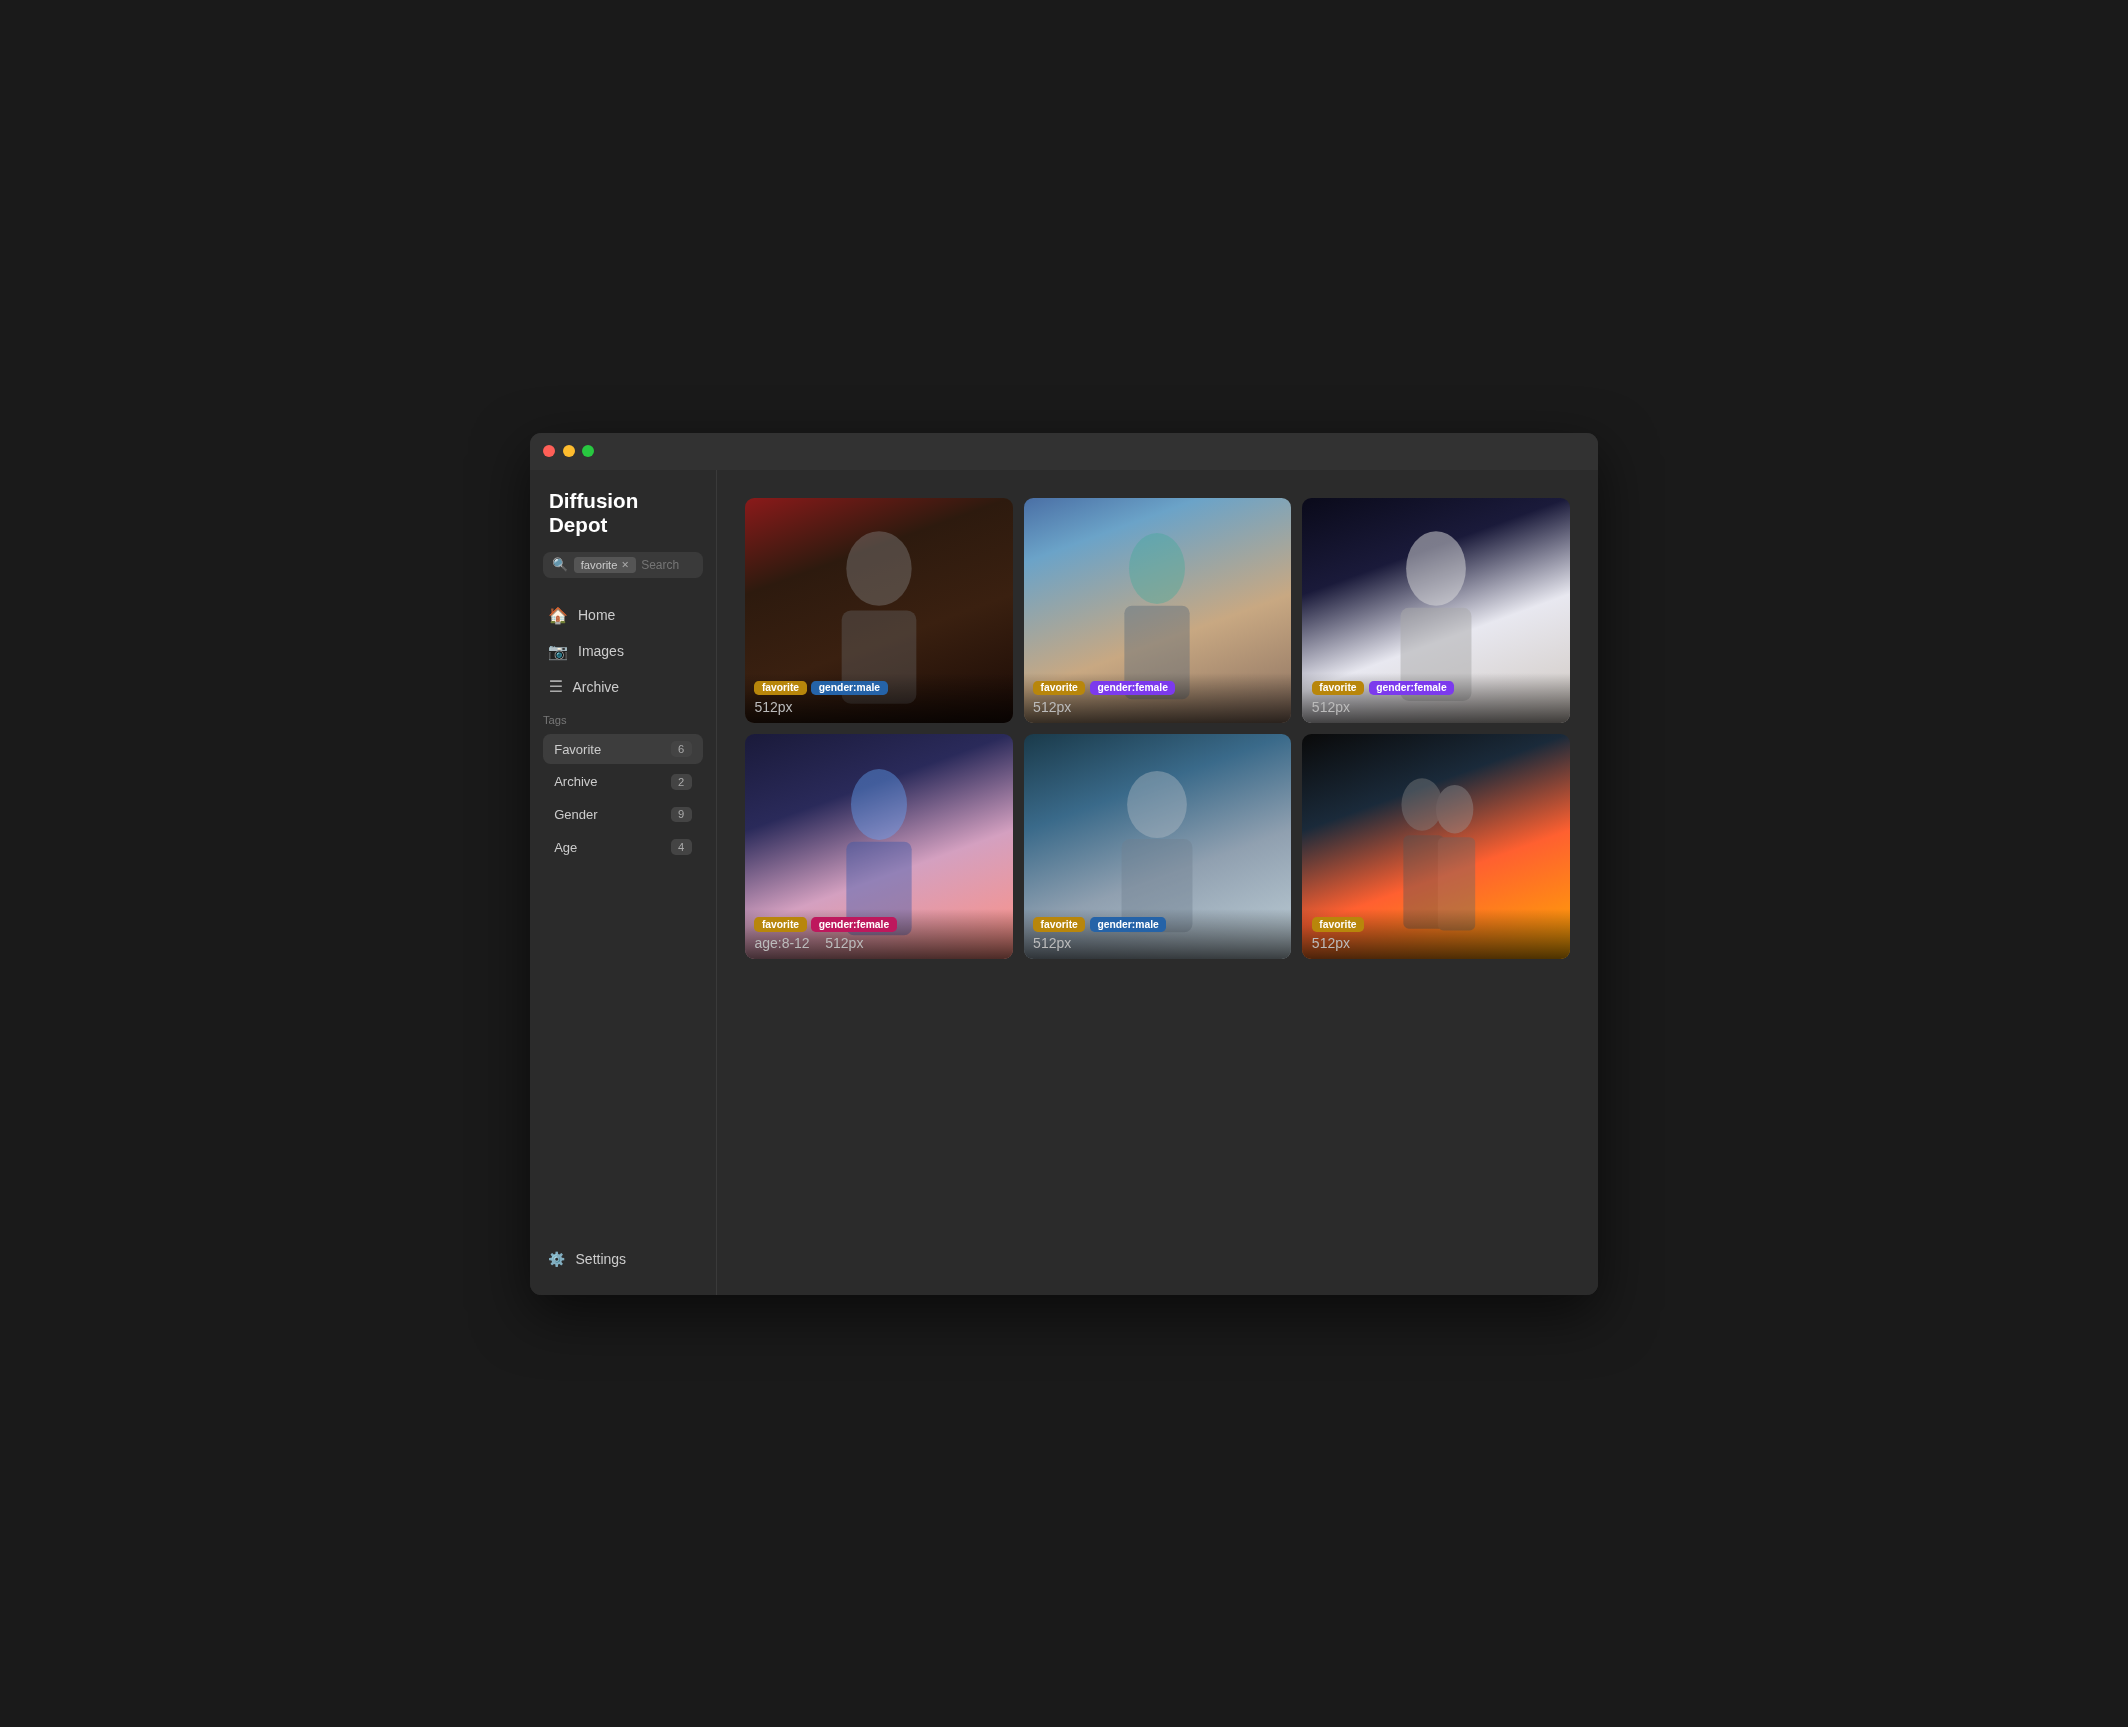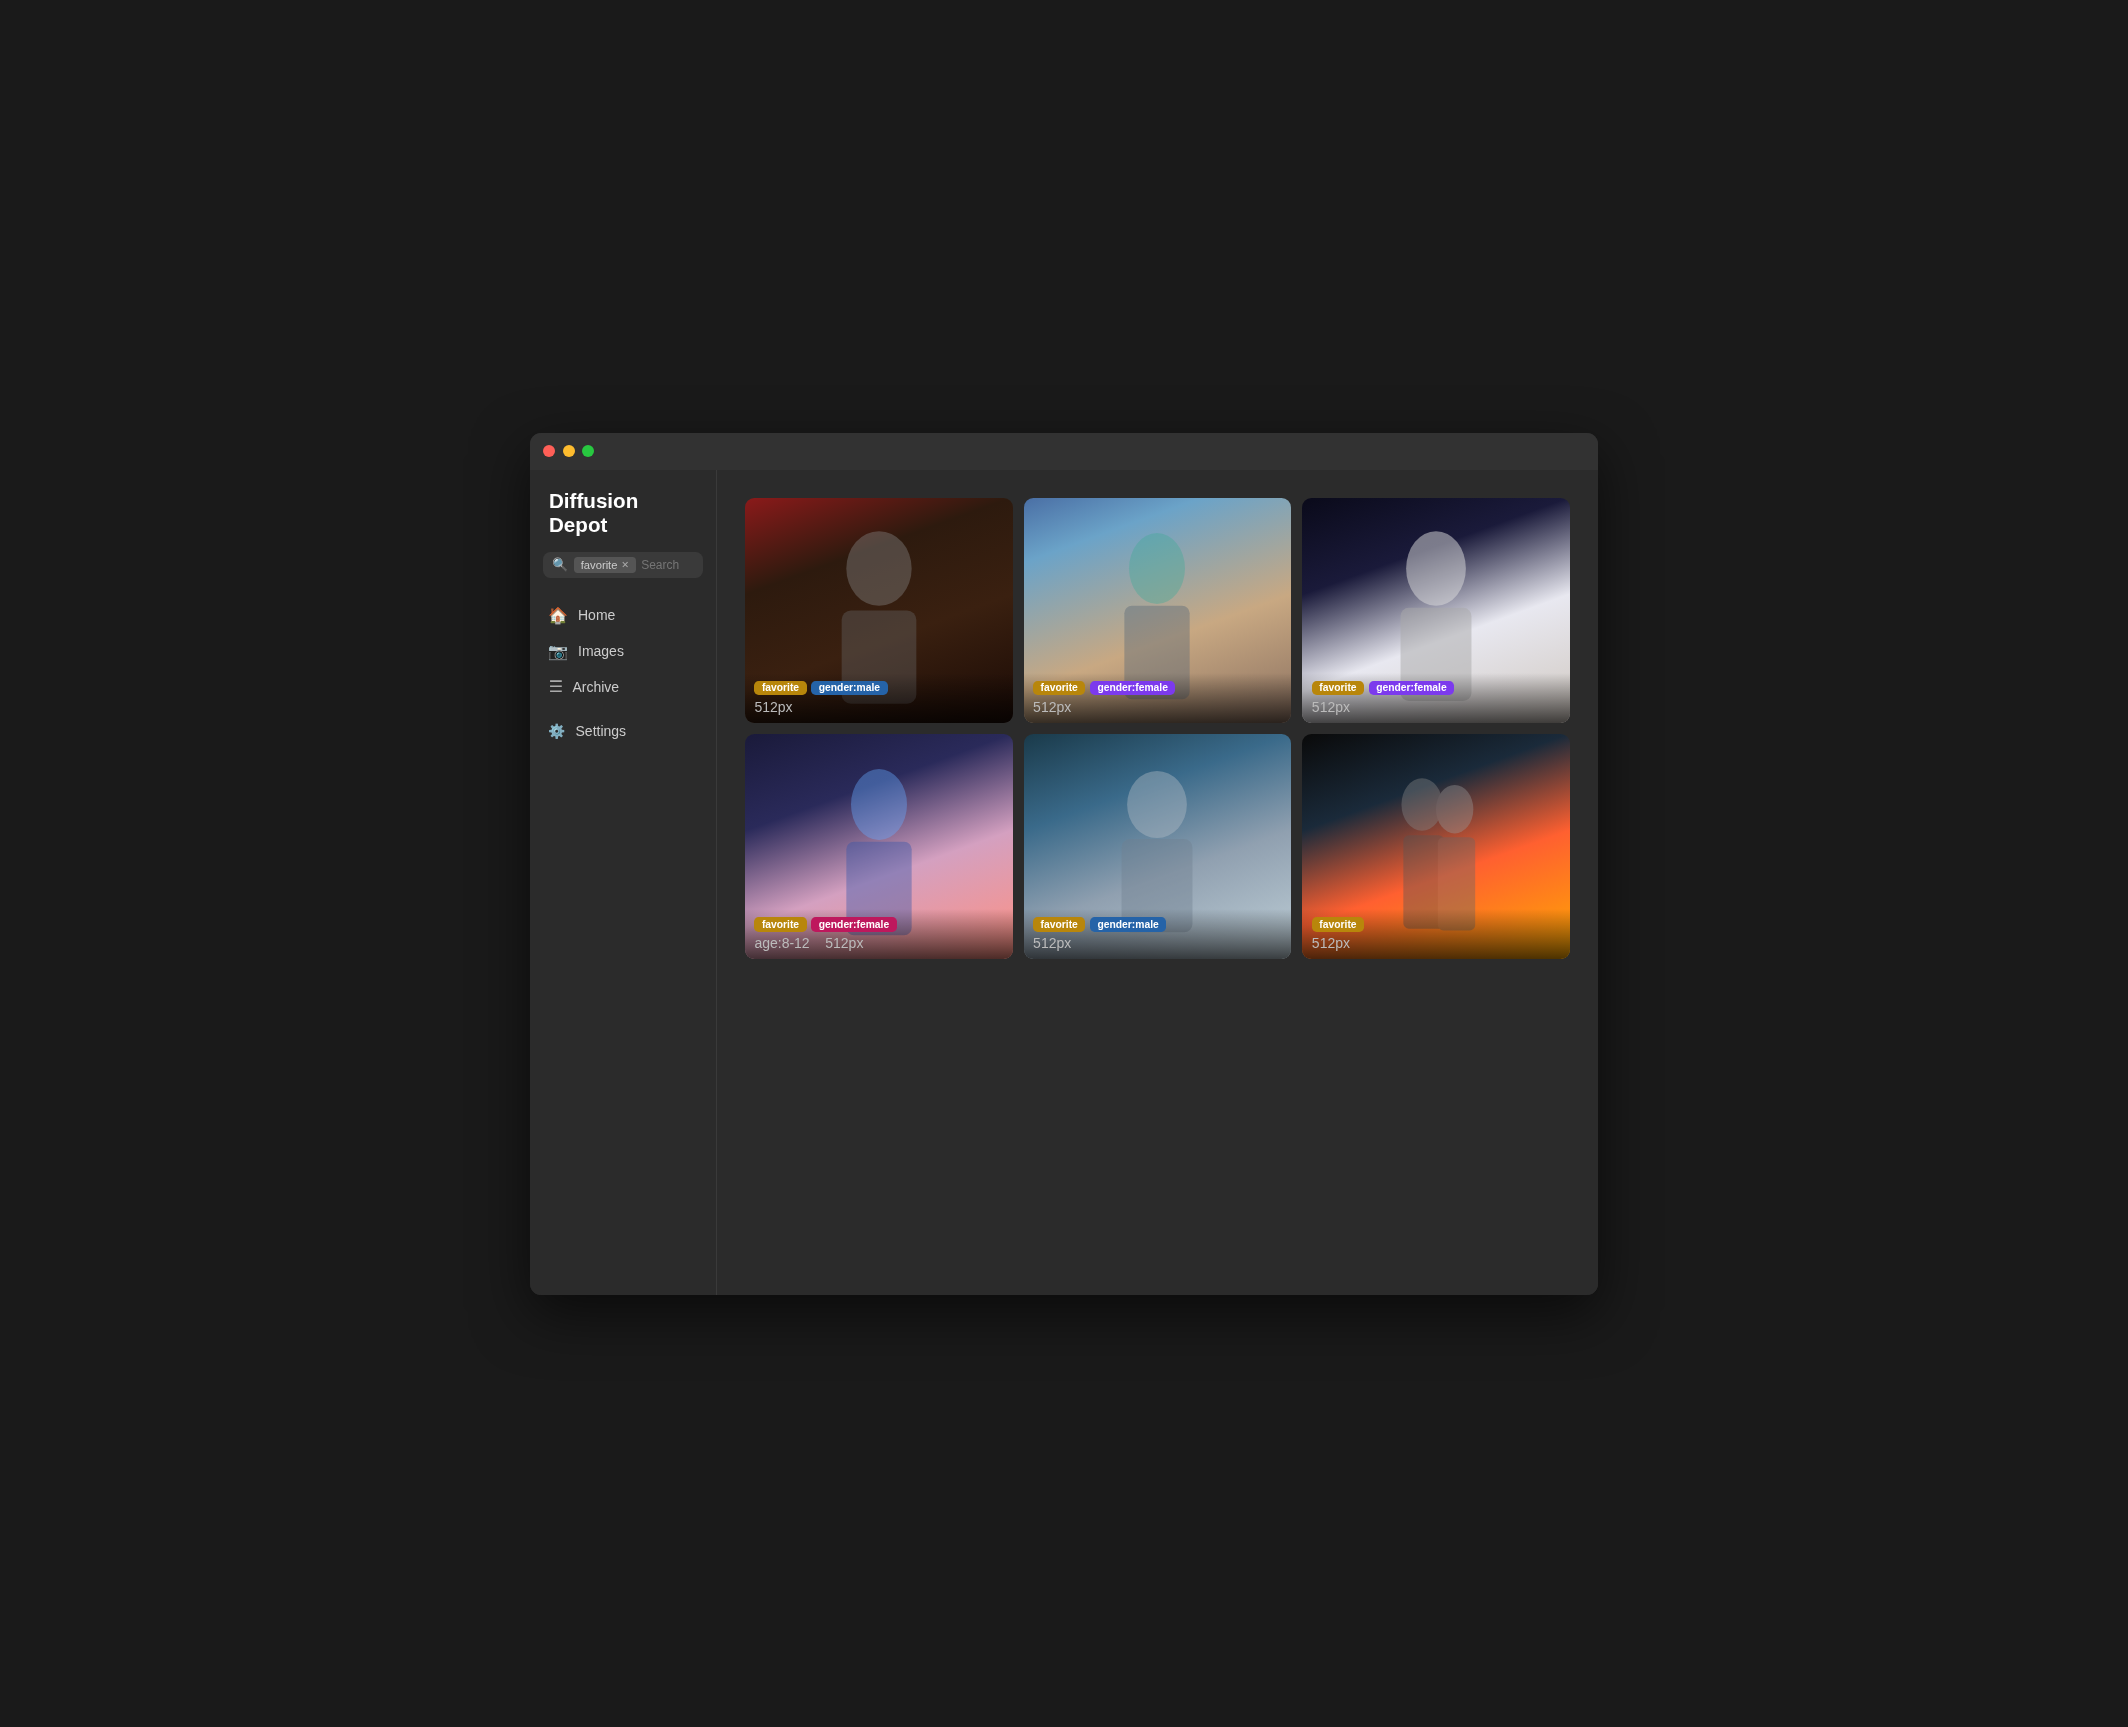--- a/index.html
+++ b/index.html
@@ -263,20 +263,39 @@
         <div class="nav-item">
           <span class="nav-icon">📷</span>
           <span>Images</span>
         </div>
         <div class="nav-item">
           <span class="nav-icon">☰</span>
           <span>Archive</span>
         </div>
       </div>
 
+      <div class="tags-section">
+        <div class="tags-label">Tags</div>
+        <div class="tag-item active">
+          <span>Favorite</span>
+          <span class="tag-count">6</span>
+        </div>
+        <div class="tag-item">
+          <span>Archive</span>
+          <span class="tag-count">2</span>
+        </div>
+        <div class="tag-item">
+          <span>Gender</span>
+          <span class="tag-count">9</span>
+        </div>
+        <div class="tag-item">
+          <span>Age</span>
+          <span class="tag-count">4</span>
+        </div>
+      </div>
 
       <div class="sidebar-bottom">
         <div class="settings-item">
           <span>⚙️</span>
           <span>Settings</span>
         </div>
       </div>
     </div>
 
     <div class="main-content">

